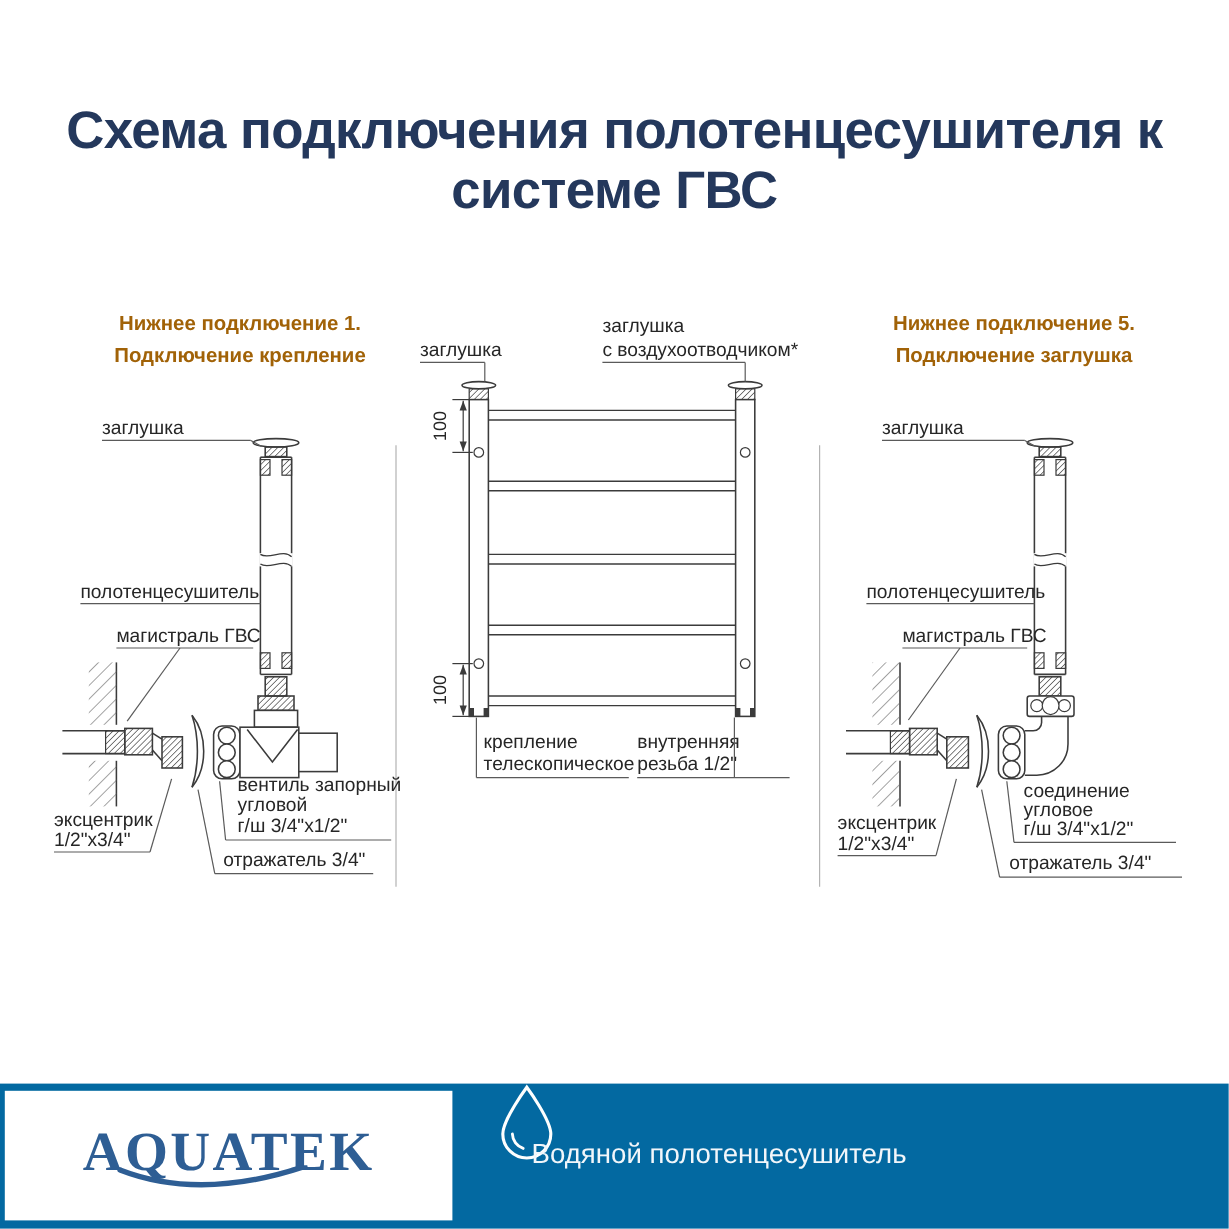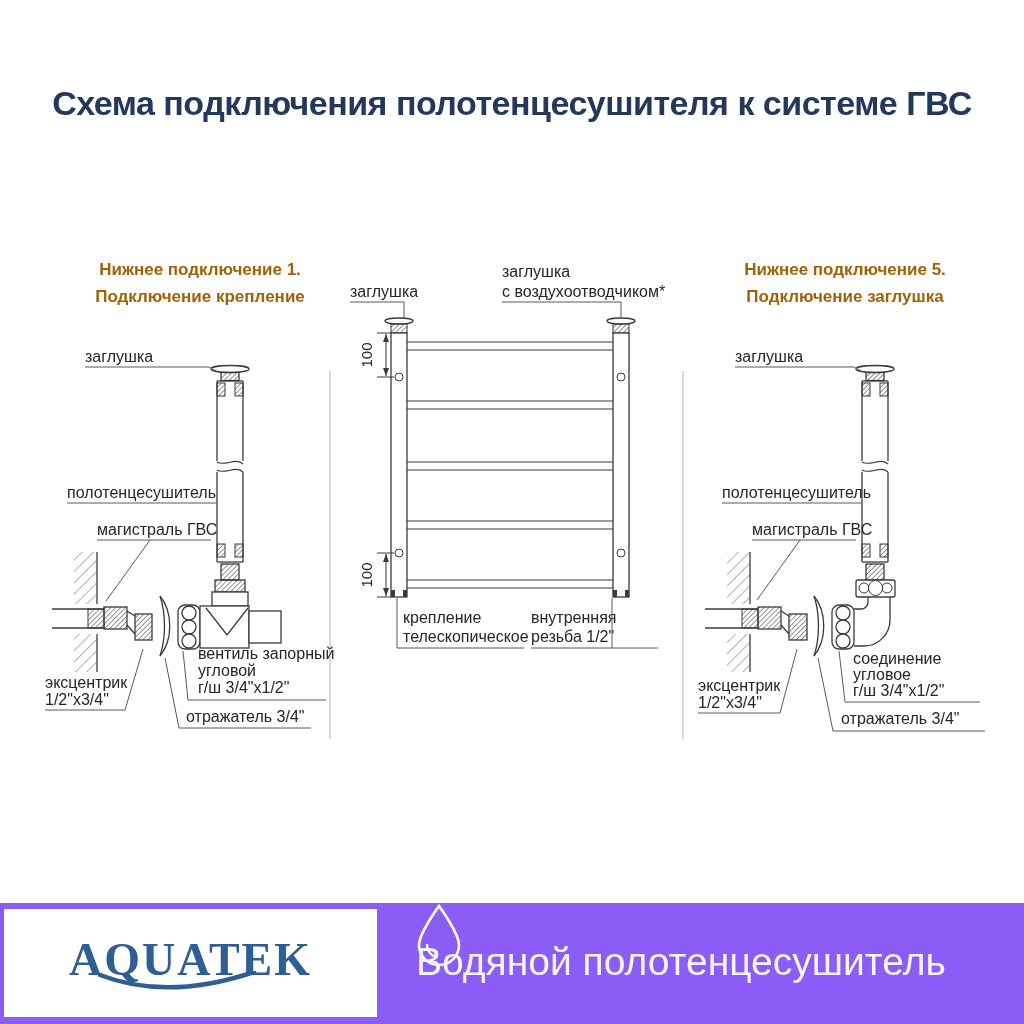--- a/index.html
+++ b/index.html
@@ -1,34 +1,34 @@
 <!DOCTYPE html>
 <html><head>
 <meta charset="utf-8">
 <style>
   html,body{margin:0;padding:0;background:#ffffff;width:1024px;height:1024px;
     font-family:"Liberation Sans",sans-serif;overflow:hidden;position:relative;}
   .stage{position:absolute;left:0;top:0;width:1024px;height:1024px;}
   .main-title{position:absolute;left:0;top:84px;width:1024px;text-align:center;
-    font-size:34px;font-weight:bold;letter-spacing:-0.5px;}
+    font-size:44px;font-weight:bold;letter-spacing:-0.5px;}
   .diag-title{position:absolute;width:290px;text-align:center;font-size:17px;
     font-weight:bold;color:#a16207;line-height:27px;}
   .diag-title.left{left:55px;top:256px;}
   .diag-title.right{left:700px;top:256px;}
   svg{position:absolute;left:0;top:0;}
   svg text{font-family:"Liberation Sans",sans-serif;font-size:16px;fill:#262626;}
   svg text.dim{font-size:15px;}
   .footer-bar{position:absolute;left:0;top:903px;width:1024px;height:121px;}
   .brand-box{position:absolute;left:4px;top:6px;width:373px;height:108px;background:#ffffff;
     display:flex;align-items:center;justify-content:center;}
   .brand-logo{font-family:"Liberation Serif",serif;font-size:46px;font-weight:bold;
     letter-spacing:2px;position:relative;top:-4px;}
   .brand-swoosh{position:absolute;left:88px;top:62px;}
   .product-line{position:absolute;left:415px;top:0;height:121px;display:flex;align-items:center;}
-  .product-title{font-size:39px;color:#f2f6fa;margin-left:1px;position:relative;top:-2px;}
+  .product-title{font-size:23px;color:#f2f6fa;margin-left:28px;position:relative;top:-2px;}
 </style>
 </head>
 <body>
 
 <div class="stage">
 
   <div class="main-title" style="color:#24385C">Схема подключения полотенцесушителя к системе ГВС</div>
 
   <div class="diag-title left">
     <div>Нижнее подключение 1.</div>
@@ -307,21 +307,21 @@
           <line x1="845" y1="702" x2="839" y2="651"></line>
       </g>
       <text x="841" y="724">отражатель 3/4"</text>
       <g stroke="#5a5a5a" stroke-width="1">
         <line x1="833" y1="731" x2="985" y2="731"></line>
           <line x1="833" y1="731" x2="818" y2="658"></line>
       </g>
     </g>
   </svg>
 
-  <div class="footer-bar" style="background:#8b5cf6">
+  <div class="footer-bar" style="background:#0369a1">
     <div class="brand-box">
       <span class="brand-logo" style="color:#2E5E94">AQUATEK</span>
       <svg class="brand-swoosh" width="200" height="30" viewBox="0 0 200 30">
         <path d="M 8,4 Q 75,30 162,1" fill="none" stroke="#2E5E94" stroke-width="4.5" stroke-linecap="round"></path>
       </svg>
     </div>
     <div class="product-line">
       <svg width="48" height="64" viewBox="0 0 48 64">
         <path d="M 24,3 C 24,3 4,30 4,42 a 20,20 0 0 0 40,0 C 44,30 24,3 24,3 Z" fill="none" stroke="#fdfefe" stroke-width="2.6"></path>
         <path d="M 12,42 a 13,13 0 0 0 9,12" fill="none" stroke="#fdfefe" stroke-width="2.4" stroke-linecap="round"></path>

